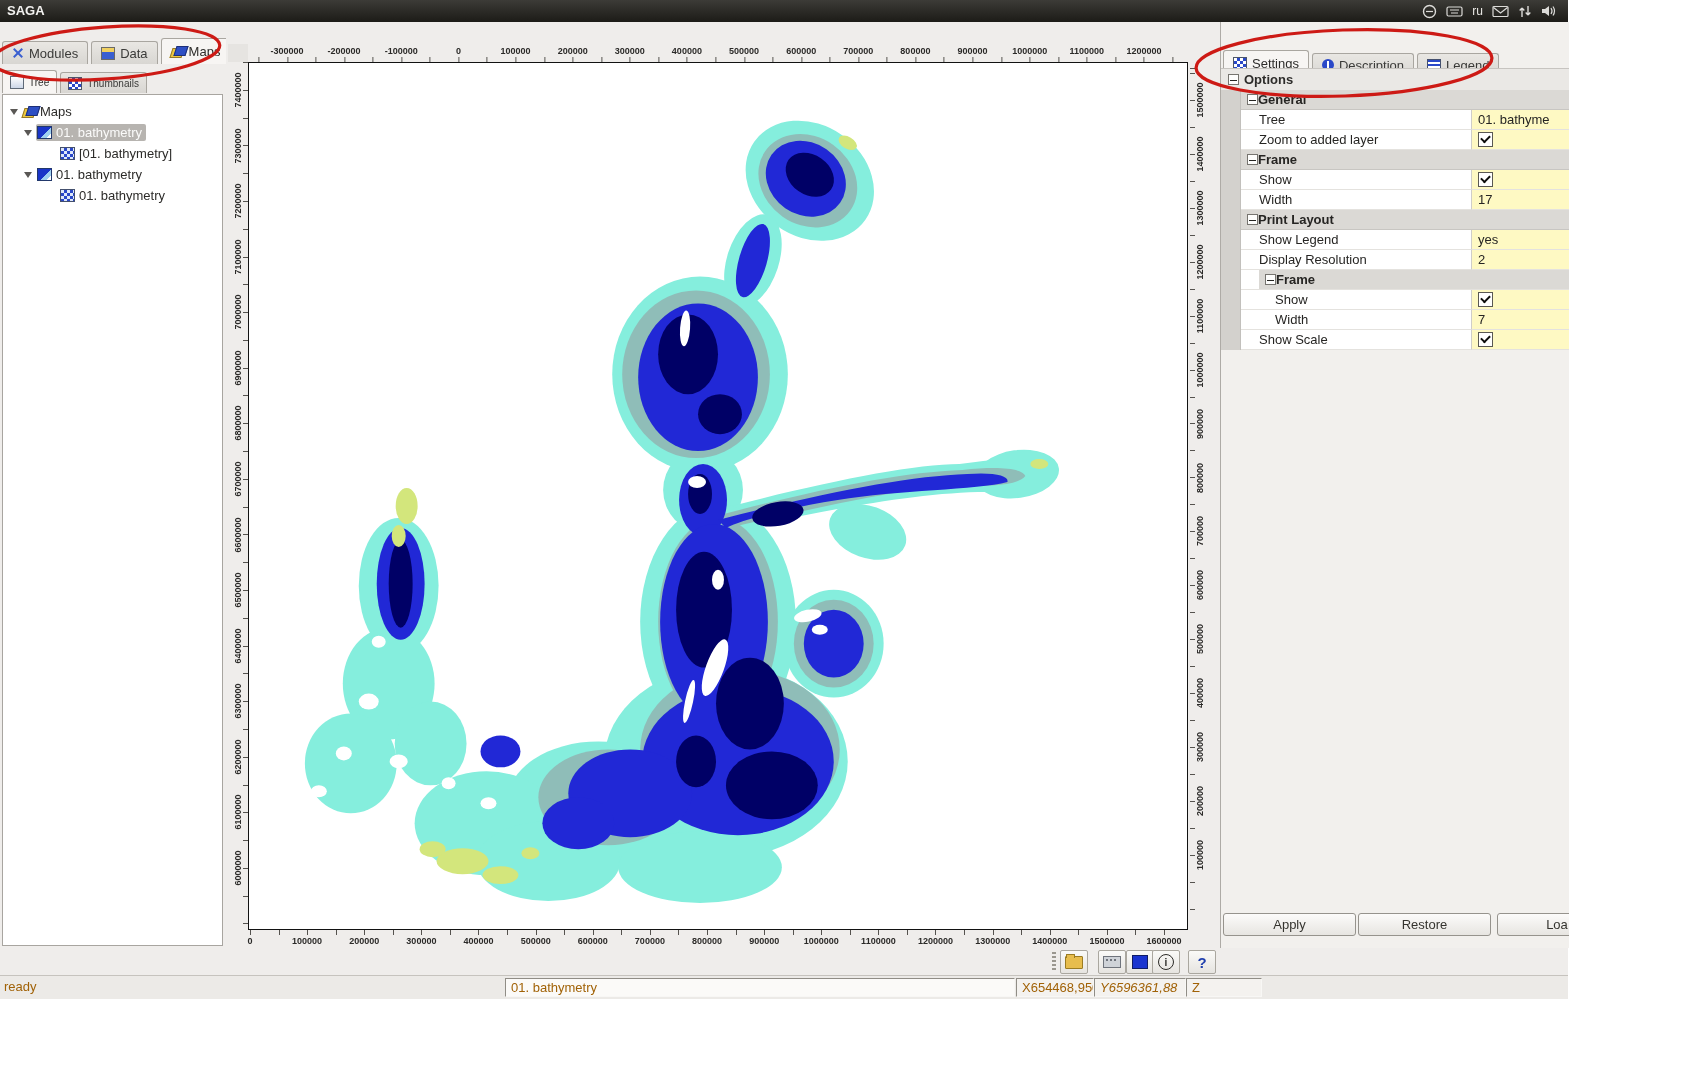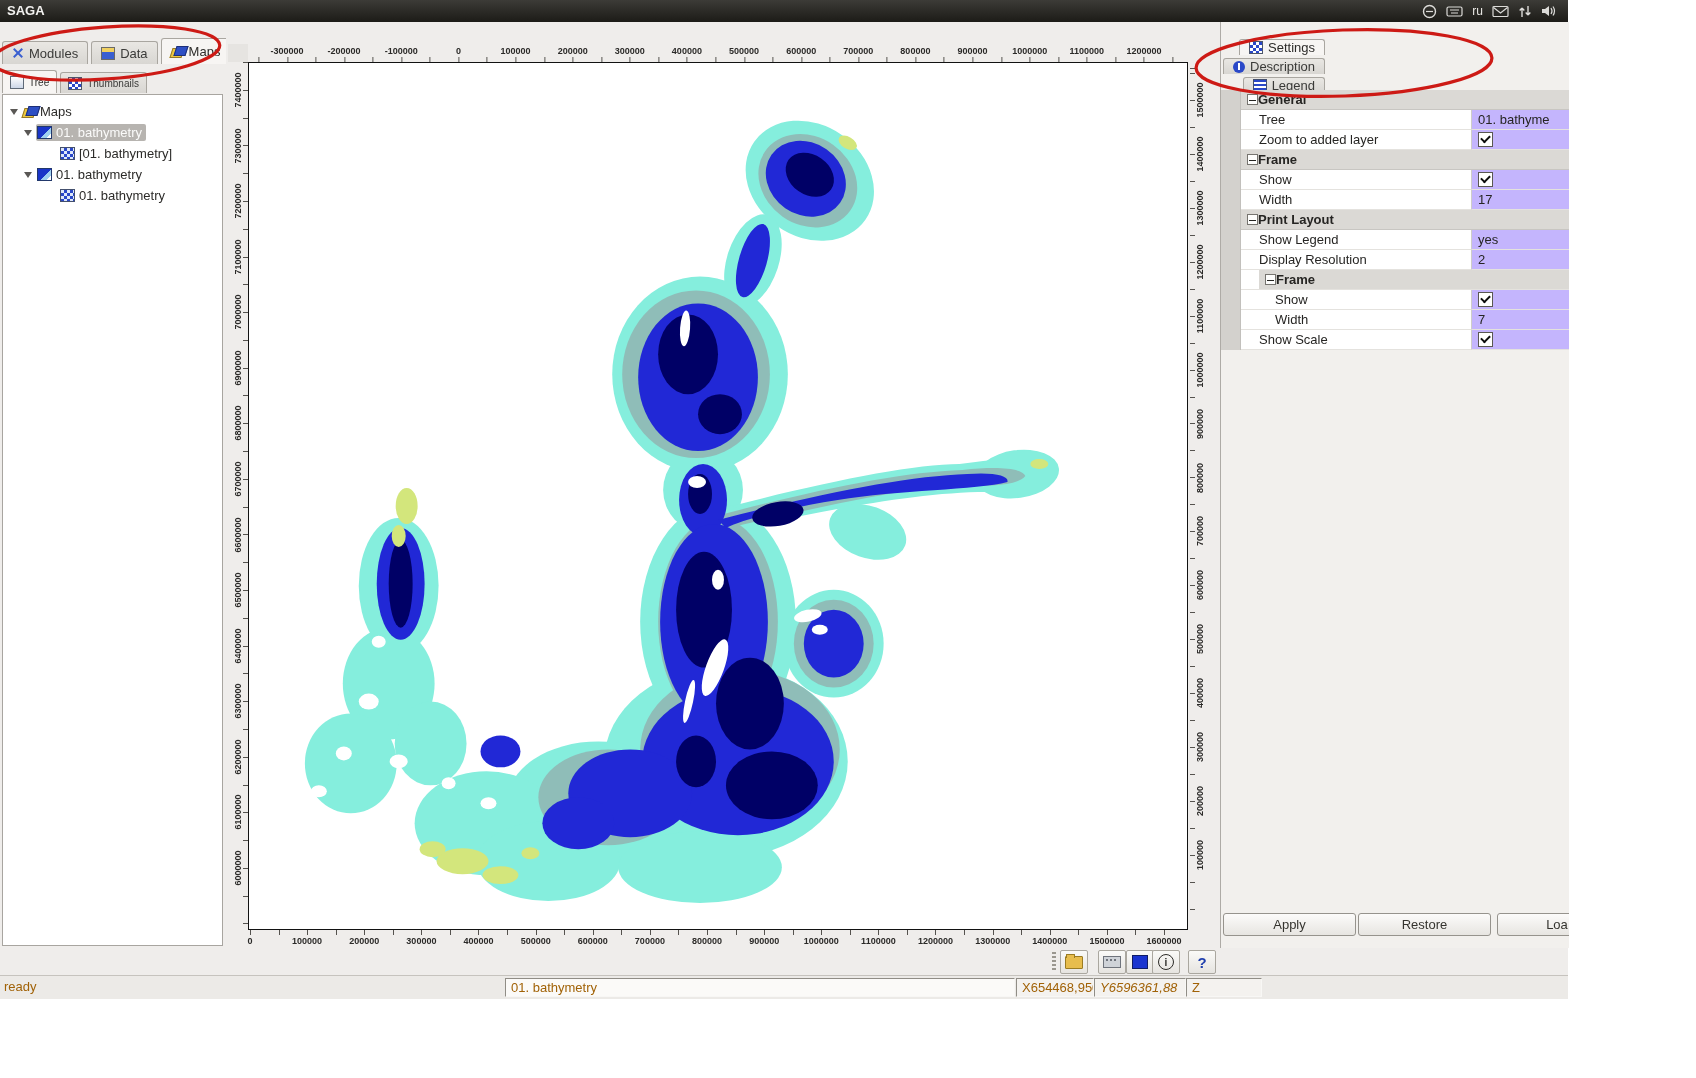--- a/index.html
+++ b/index.html
@@ -69,28 +69,28 @@
   .ruler-right::before{content:"";position:absolute;top:0;bottom:0;left:0;width:5px;
     background:repeating-linear-gradient(180deg,#55534f 0 1px,transparent 1px 26.96px);background-position-y:11px;}
   .hlab{position:absolute;top:2px;transform:translateX(-50%);font-size:9px;font-weight:bold;color:#2b2a28;white-space:nowrap;}
   .ruler-bottom .hlab{top:6px;}
   .vlab{position:absolute;left:10px;transform:translate(-50%,-50%) rotate(-90deg);font-size:9px;font-weight:bold;color:#2b2a28;white-space:nowrap;}
   #map-canvas{position:absolute;left:22px;top:40px;width:938px;height:866px;background:#ffffff;border:1px solid #121212;}
   #map-canvas svg{position:absolute;left:0;top:0;width:100%;height:100%;}
 
   
   .right-panel{position:absolute;left:1220px;top:22px;width:348px;height:926px;background:#f2f0ed;border-left:1px solid #aeaba6;overflow:hidden;}
-  .tabs3{left:2px;top:17px;height:25px;flex-direction:column;}
+  .tabs3{left:2px;top:29px;height:25px;}
   .options-row{position:absolute;left:0;top:46px;width:348px;height:22px;background:#eae8e5;display:flex;align-items:center;gap:5px;padding-left:7px;box-sizing:border-box;font-weight:bold;font-size:13px;color:#2d2c2a;border-top:1px solid #c7c4c0;}
   .grid{position:absolute;left:0;top:68px;width:348px;}
   .prow{display:flex;height:20px;align-items:stretch;font-size:13px;color:#262523;}
   .gut{width:19px;flex:none;background:#d3d1cd;border-right:1px solid #c2c0bc;}
   .plabel{width:231px;flex:none;display:flex;align-items:center;padding-left:18px;box-sizing:border-box;background:#fff;border-bottom:1px solid #e4e2de;border-right:1px solid #cfcdc9;white-space:nowrap;overflow:hidden;}
   .plabel.lvl2{padding-left:34px;}
-  .pvalue{flex:1;display:flex;align-items:center;padding-left:6px;background:#c4b5fd;border-bottom:1px solid #e4e2de;white-space:nowrap;overflow:hidden;}
+  .pvalue{flex:1;display:flex;align-items:center;padding-left:6px;background:#fef9c3;border-bottom:1px solid #e4e2de;white-space:nowrap;overflow:hidden;}
   .gbody{flex:1;display:flex;align-items:center;padding-left:6px;background:#dbd9d5;border-bottom:1px solid #c8c6c2;font-weight:bold;}
   .subwrap{flex:1;display:flex;background:#fff;border-bottom:1px solid #e4e2de;}
   .subwrap .indent{width:18px;flex:none;background:#fff;}
   .subwrap .gbody{border-bottom:none;}
   .cbox{display:inline-block;width:9px;height:9px;border:1px solid #76746f;background:#fdfdfc;position:relative;flex:none;}
   .cbox::after{content:"";position:absolute;left:1px;right:1px;top:50%;height:1px;background:#262522;}
   .checkbox{width:13px;height:13px;border:1px solid #5a5853;background:#fff;position:relative;flex:none;}
   .checkbox.checked::after{content:"";position:absolute;left:2px;top:2px;width:7px;height:4px;border-left:2px solid #0b0b0b;border-bottom:2px solid #0b0b0b;transform:rotate(-45deg);}
   .btn{position:absolute;top:891px;height:23px;background:linear-gradient(#fcfbfa,#e7e5e1);border:1px solid #96938d;border-radius:3px;font-size:13px;color:#35342f;font-family:"Liberation Sans",sans-serif;}
 
@@ -388,20 +388,24 @@
         <div class="tab">
           <span class="ic icon-info-circle"></span>
           <span>Description</span>
         </div>
         <div class="tab">
           <span class="ic icon-legend"></span>
           <span>Legend</span>
         </div>
       </div>
 
+      <div class="options-row">
+        <span class="cbox"></span>
+        <span>Options</span>
+      </div>
 
       <div class="grid">
         <div class="prow">
           <div class="gut"></div>
           <div class="gbody">
               <span class="cbox"></span>
             <span>General</span>
             </div>
         </div>
         <div class="prow">

